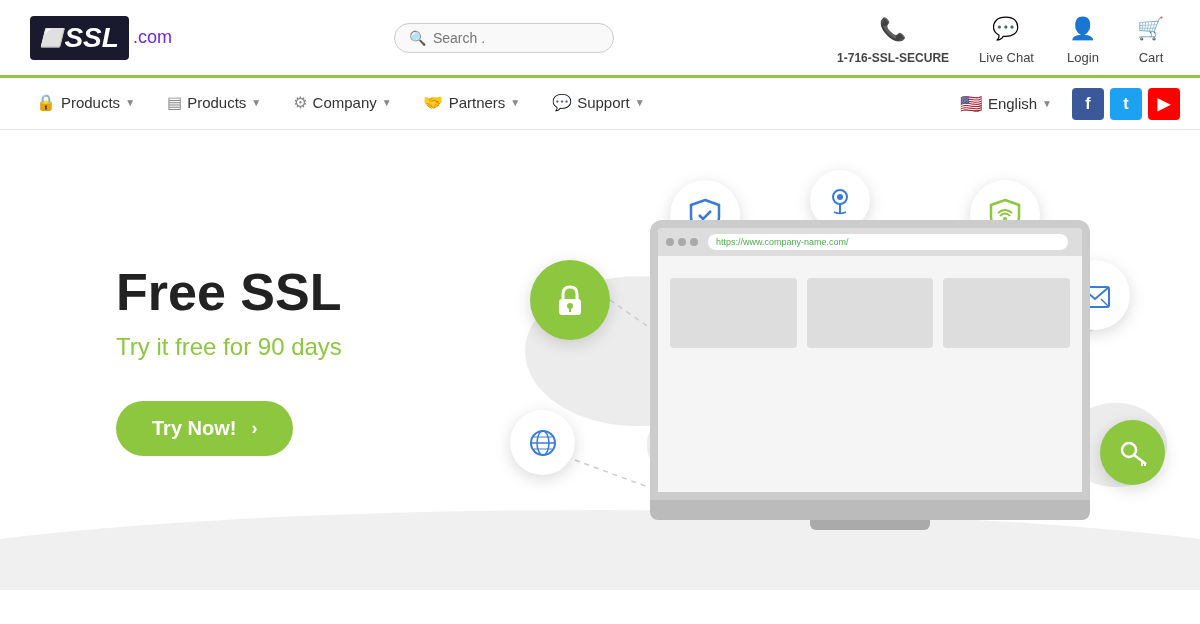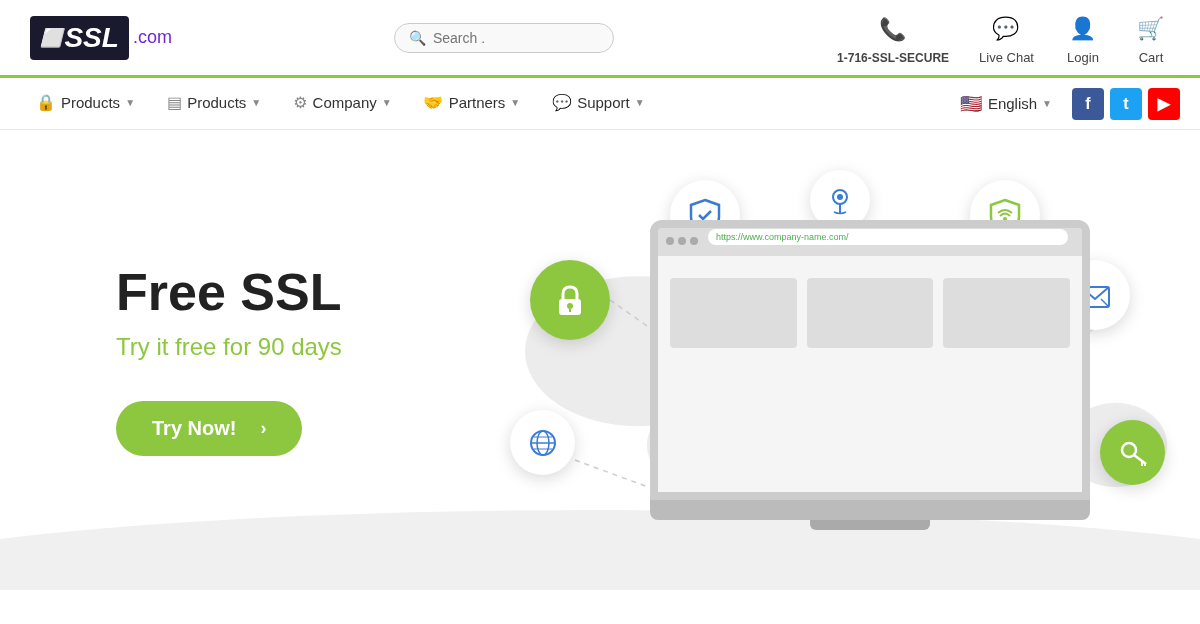--- a/index.html
+++ b/index.html
@@ -91,41 +91,41 @@
     .hero-title {
       font-size: 52px; font-weight: 900; color: #222; line-height: 1.1;
       margin-bottom: 12px;
     }
     .hero-subtitle {
       font-size: 24px; color: #8dc63f; font-weight: 400; margin-bottom: 40px;
     }
     .try-btn {
       background: #8dc63f; color: #fff; border: none; border-radius: 30px;
       padding: 16px 36px; font-size: 20px; font-weight: bold; cursor: pointer;
-      display: flex; align-items: center; gap: 24px;
+      display: flex; align-items: center; gap: 15px;
     }
     .try-btn-arrow { font-size: 18px; }
 
     
     .illustration {
       position: absolute; right: 20px; top: 30px;
       width: 680px; height: 420px; z-index: 1;
     }
     
     .laptop-wrap {
       position: absolute; left: 150px; top: 60px;
       width: 440px; height: 300px;
     }
     .laptop-screen {
       width: 440px; height: 280px; background: #e8e8e8;
       border-radius: 12px 12px 0 0; border: 8px solid #ccc;
       overflow: hidden; position: relative;
     }
     .browser-bar {
-      background: #ddd; height: 28px; display: flex; align-items: flex-end;
+      background: #ddd; height: 28px; display: flex; align-items: center;
       padding: 11px 8px; gap: 4px;
     }
     .browser-dot { width: 8px; height: 8px; border-radius: 50%; background: #aaa; }
     .browser-url {
       background: #fff; flex: 1; height: 16px; border-radius: 8px;
       margin: 0 6px; display: flex; align-items: center; padding: 0 8px;
       font-size: 9px; color: #4caf50;
     }
     .browser-content { padding: 12px; display: flex; flex-direction: column; gap: 10px; background: #f5f5f5; height: 100%; }
     .content-row { display: flex; gap: 10px; margin-top: 10px; }

